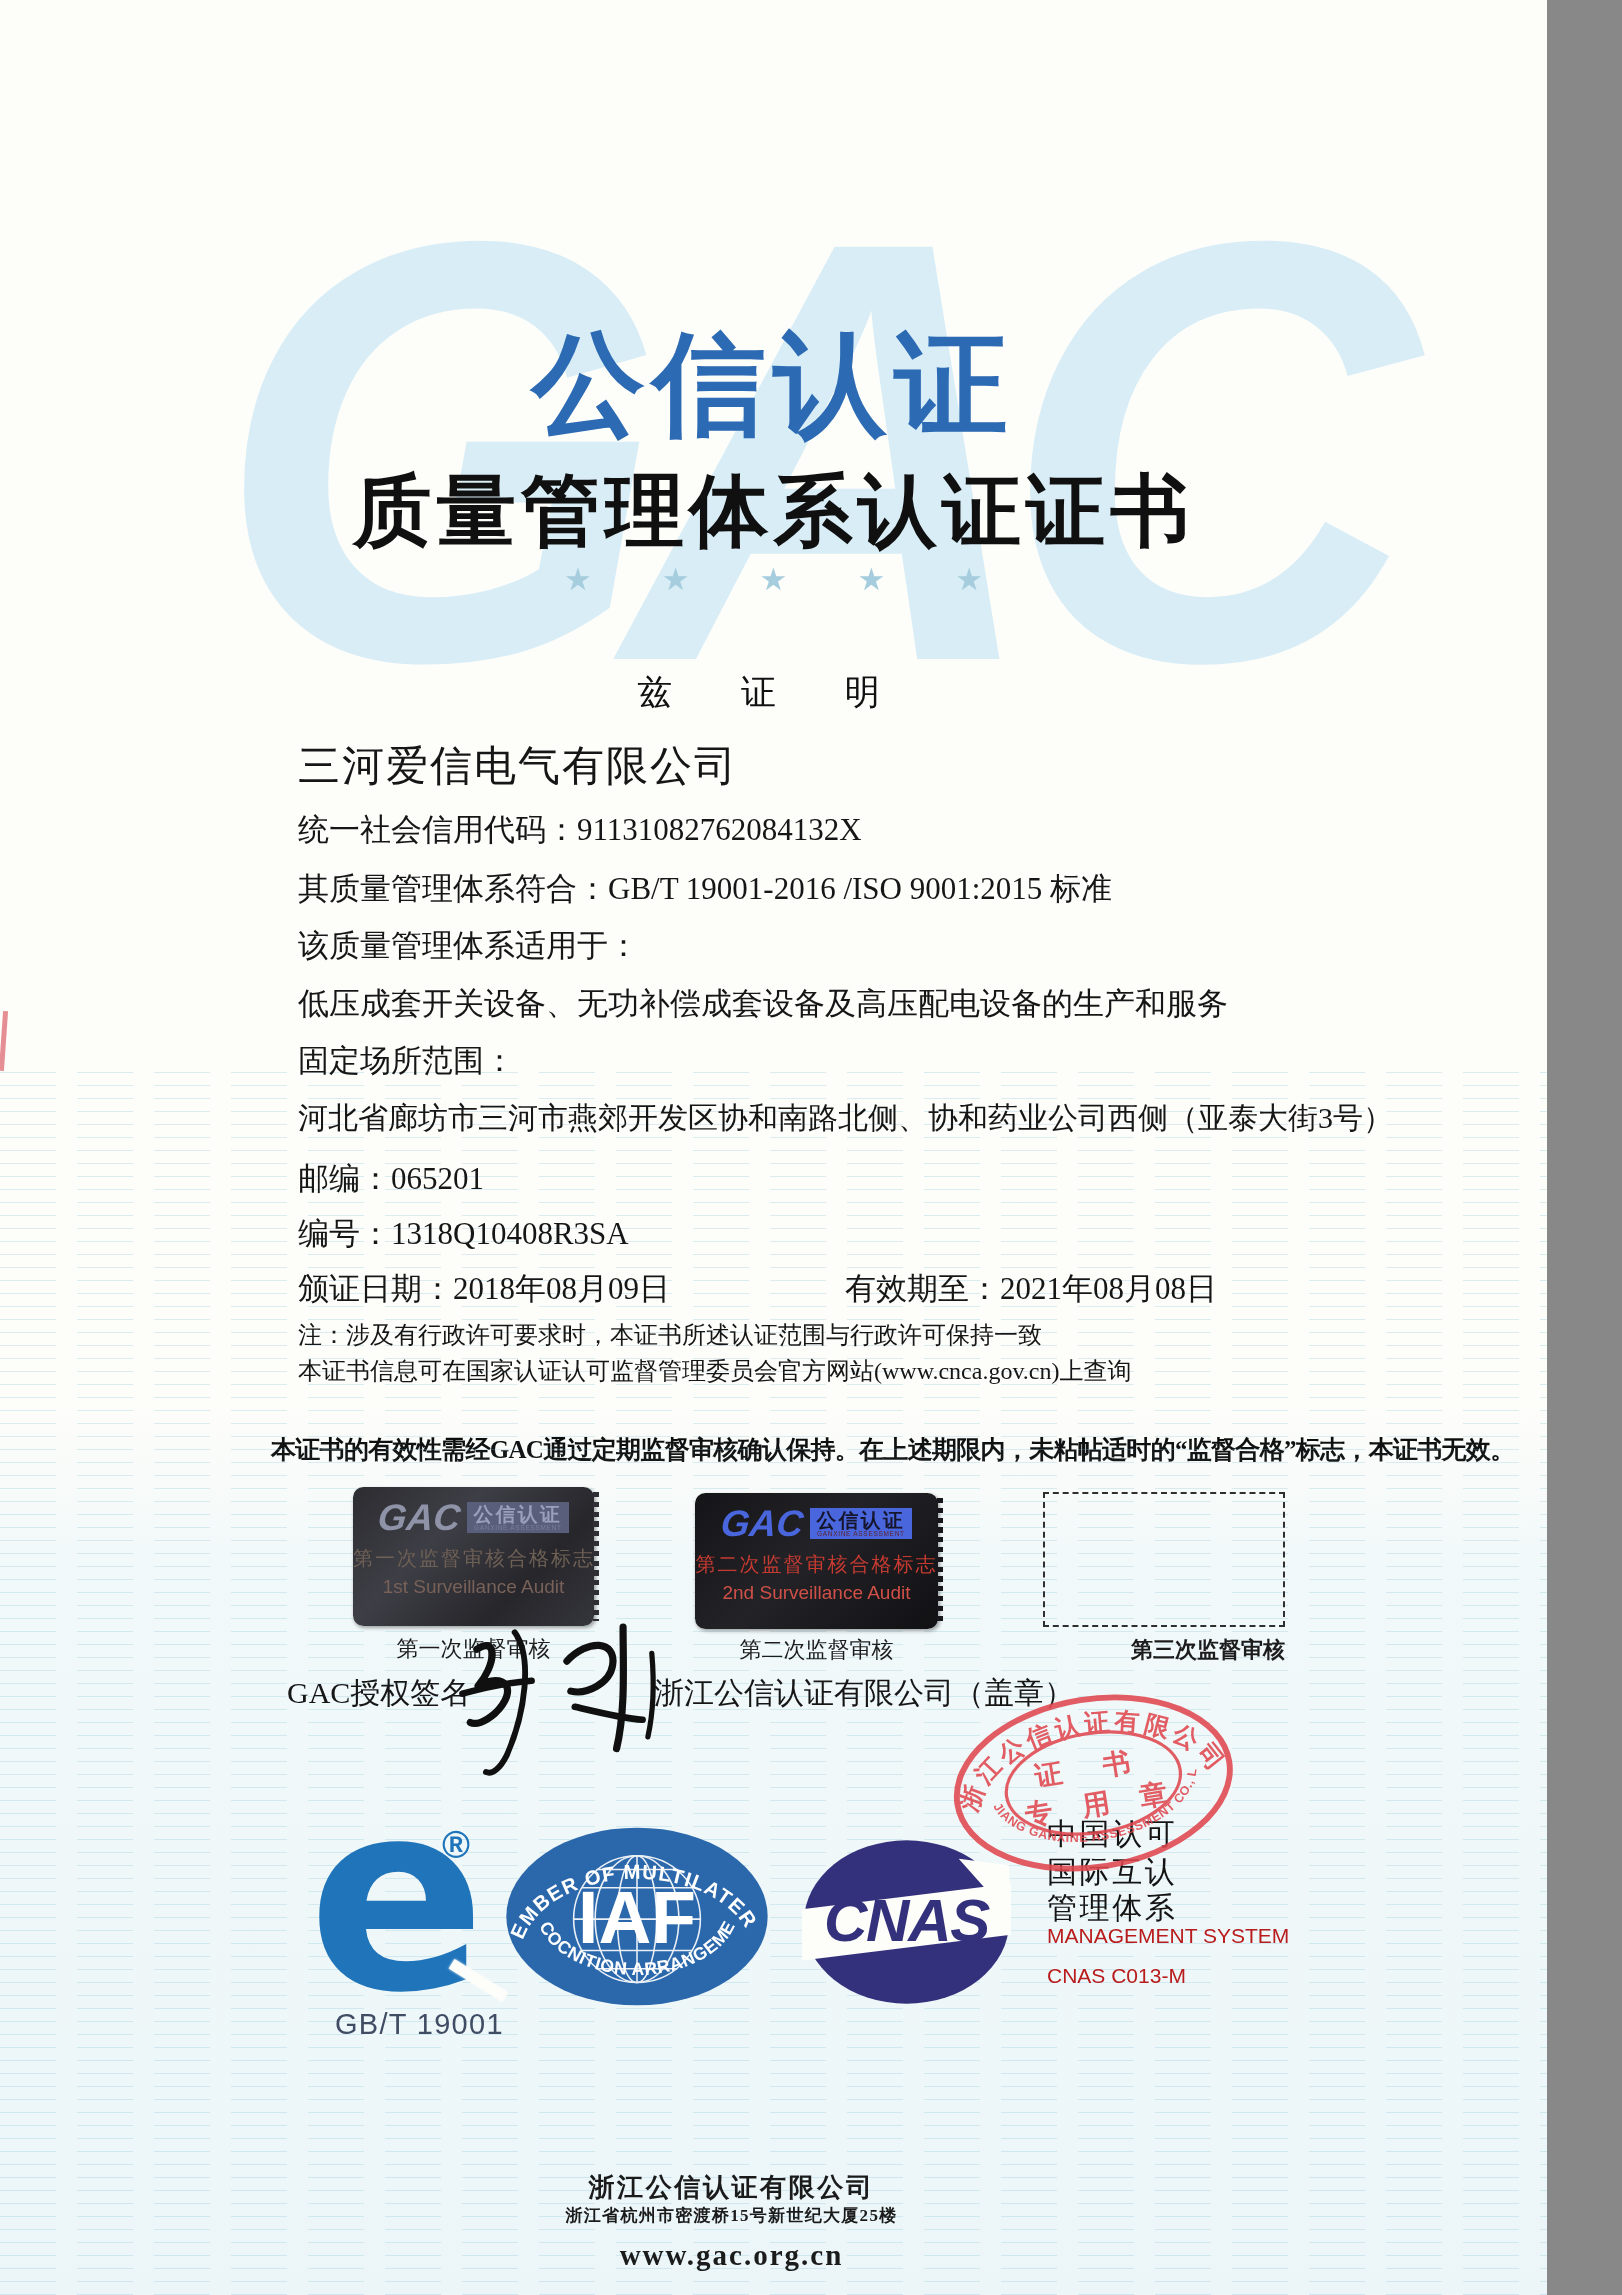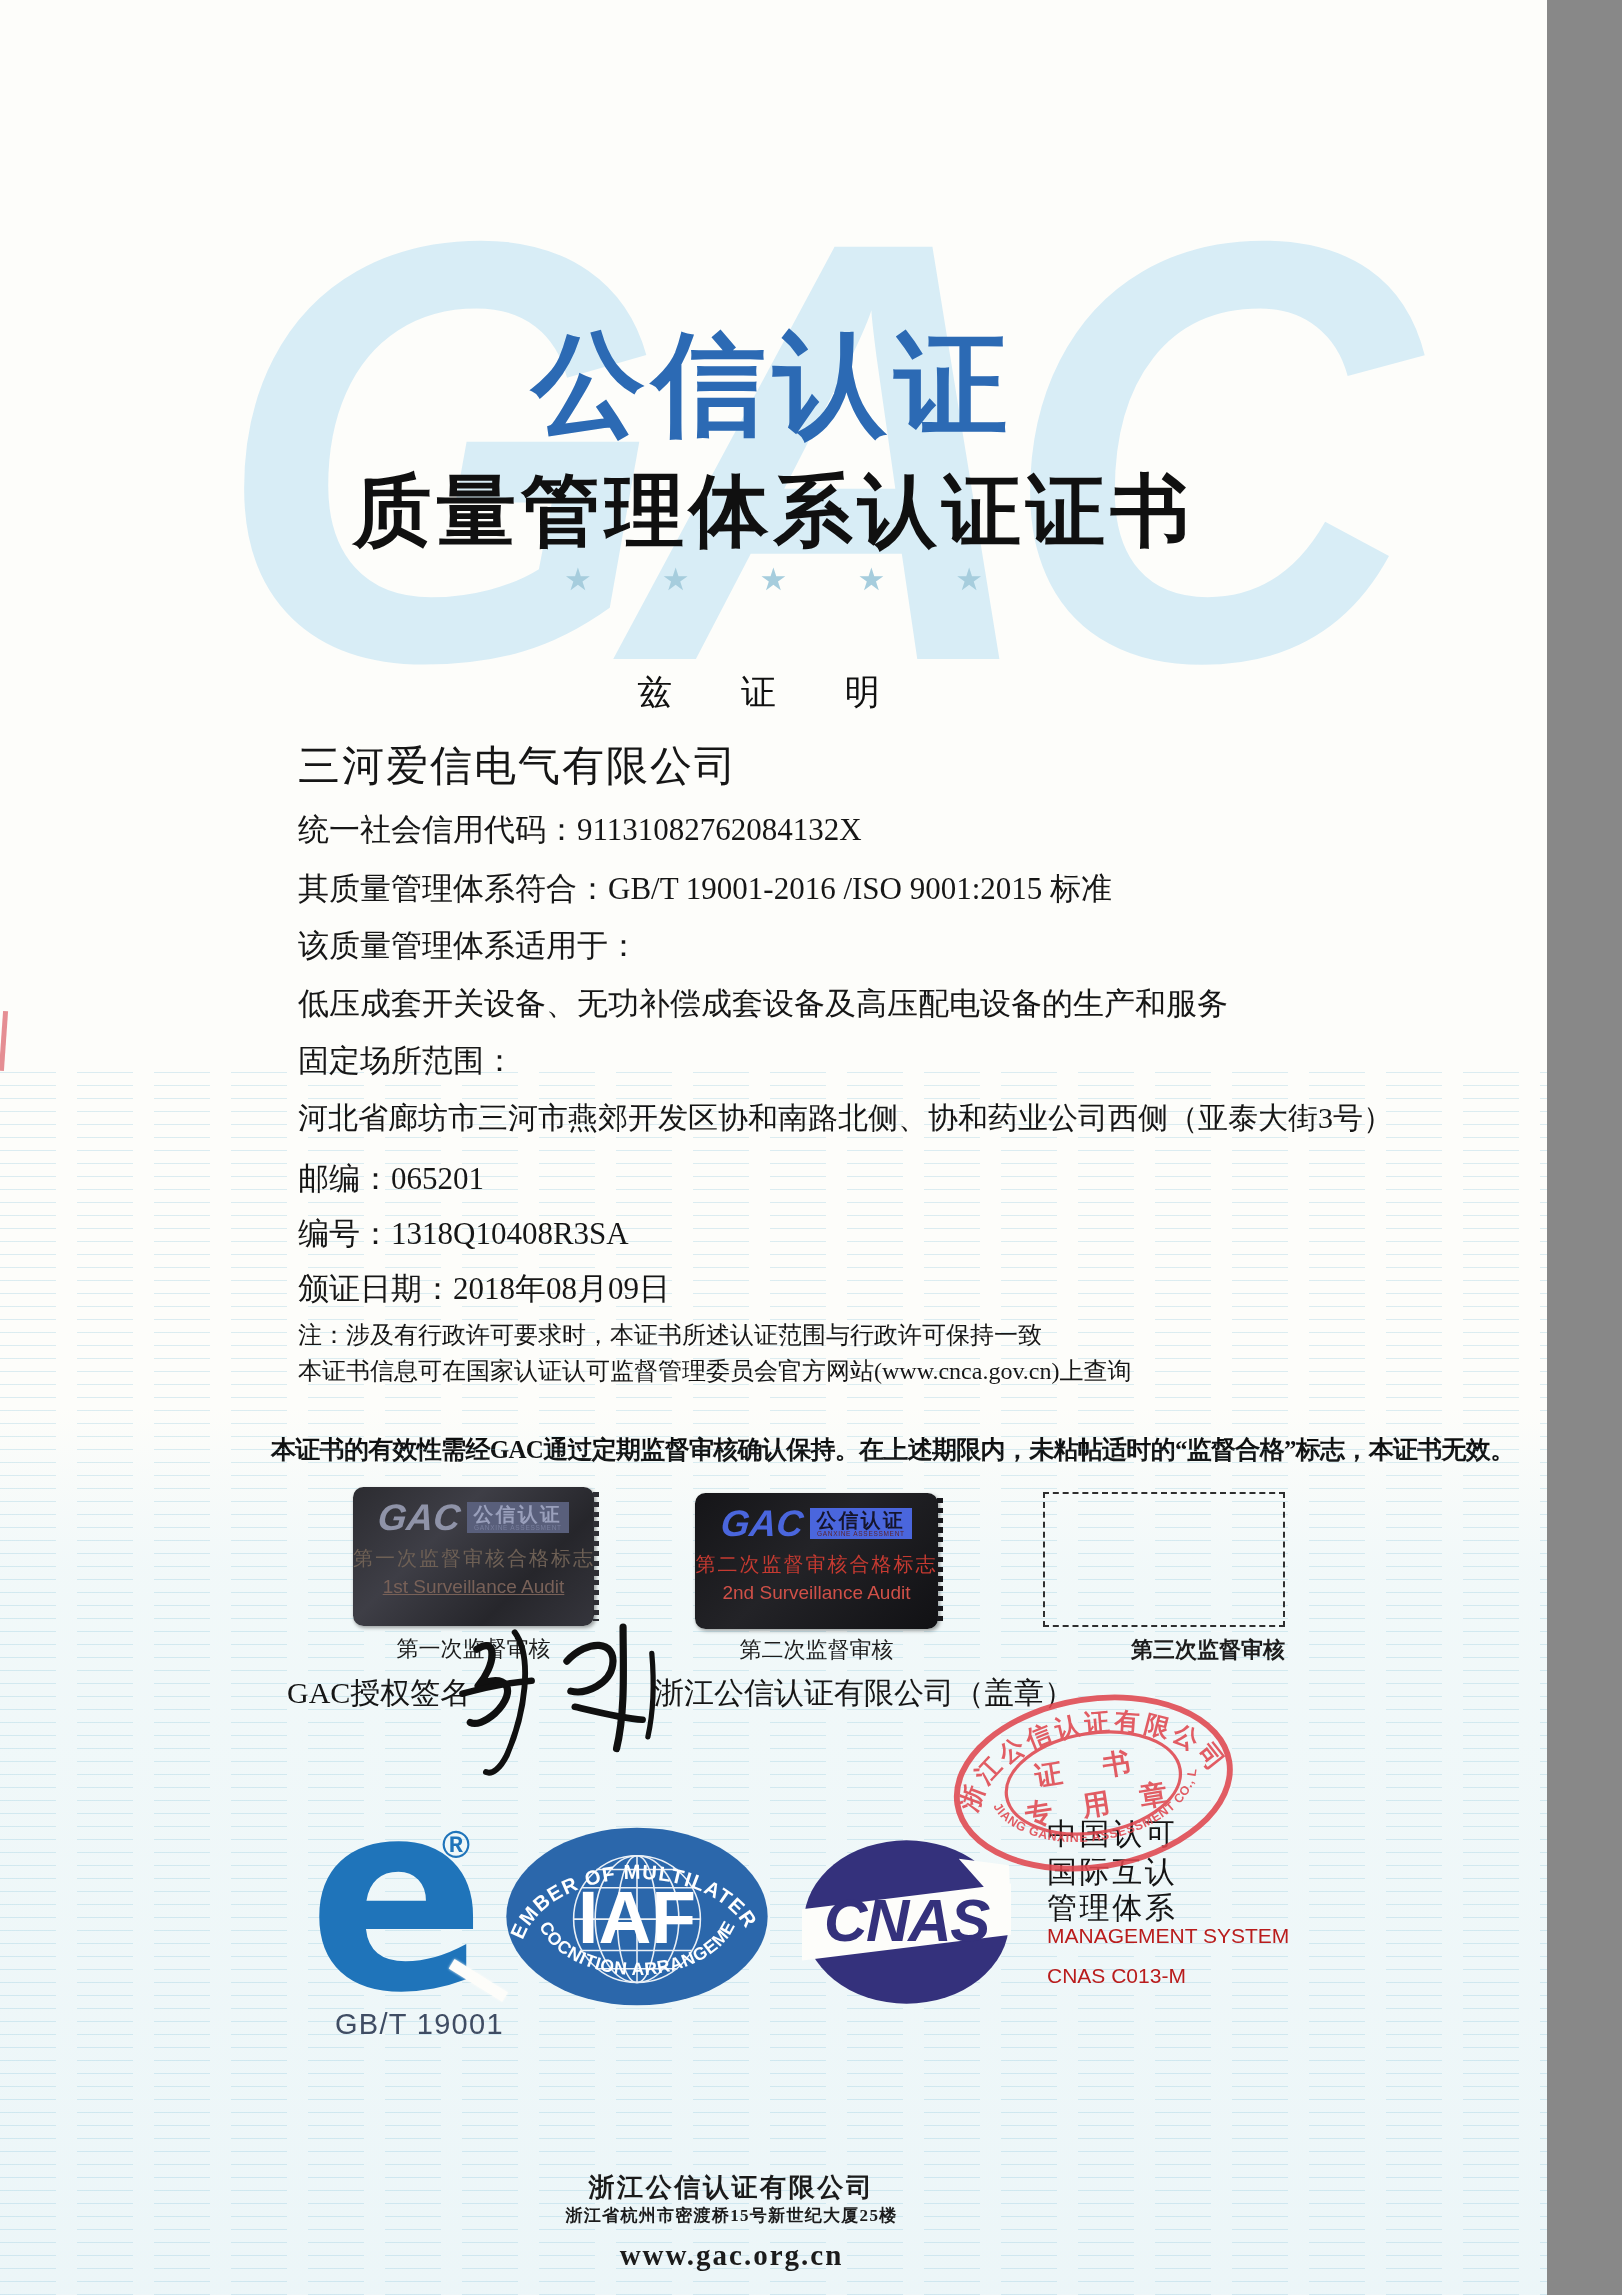--- a/index.html
+++ b/index.html
@@ -71,21 +71,21 @@
   .stk1 .gacbox{background:#595f7b;color:#9aa0bc;}
   .stk2 .gacbox{background:#4a66dd;color:#15152c;}
   .gacbox .big{font-size:19.6px;font-weight:700;letter-spacing:2.6px;display:block;}
   .gacbox .tiny{font-size:6.5px;letter-spacing:0.7px;display:block;}
   .stk1 .tiny{color:#777d9b;}
   .stk2 .tiny{color:#5c2531;}
   .stkline1{margin-top:9.2px;font-size:20px;letter-spacing:2px;font-family:"Liberation Sans",sans-serif;}
   .stk1 .stkline1{color:#6e6055;text-align:right;}
   .stk2 .stkline1{color:#c63a31;}
   .stkline2{margin-top:3.9px;font-size:19px;font-family:"Liberation Sans",sans-serif;}
-  .stk1 .stkline2{color:#786158;text-decoration:underline;}
+  .stk1 .stkline2{color:#786158;}
   .stk2 .stkline2{color:#d05048;}
   .slot3{left:1043px;top:1492px;width:238px;height:131px;border:2px dashed #2f2f2f;z-index:3;background:transparent;}
   .cap{z-index:3;font-size:22px;color:#1c1c1c;text-align:center;}
   .cap1{left:353px;top:1634px;width:241px;}
   .cap2{left:695px;top:1635px;width:243px;}
   .cap3{left:1089px;top:1635px;width:238px;font-weight:bold;}
 
   
   .sig-label{left:287px;top:1673px;font-size:30px;z-index:4;}
   .seal-label{left:654px;top:1673px;font-size:30px;z-index:2;}
@@ -135,20 +135,21 @@
   <div class="abs certify">兹 证 明</div>
   <div class="abs bl code">统一社会信用代码：91131082762084132X</div>
   <div class="abs bl standard">其质量管理体系符合：GB/T 19001-2016 /ISO 9001:2015  标准</div>
   <div class="abs bl scope-intro">该质量管理体系适用于：</div>
   <div class="abs bl scope">低压成套开关设备、无功补偿成套设备及高压配电设备的生产和服务</div>
   <div class="abs bl site-label">固定场所范围：</div>
   <div class="abs bl address">河北省廊坊市三河市燕郊开发区协和南路北侧、协和药业公司西侧（亚泰大街3号）</div>
   <div class="abs bl postal">邮编：065201</div>
   <div class="abs bl number">编号：1318Q10408R3SA</div>
   <div class="abs bl date-issue">颁证日期：2018年08月09日</div>
+  <div class="abs bl date-valid">有效期至：2021年08月08日</div>
   <div class="abs bl note2">本证书信息可在国家认证认可监督管理委员会官方网站(www.cnca.gov.cn)上查询</div>
   <div class="abs bl note1">注：涉及有行政许可要求时，本证书所述认证范围与行政许可保持一致</div>
   <div class="abs validity">本证书的有效性需经GAC通过定期监督审核确认保持。在上述期限内，未粘帖适时的“监督合格”标志，本证书无效。</div>
 
   <div class="abs stk stk1">
     <div class="gacrow">
       <span class="gactxt">GAC</span>
       <span class="gacbox">
         <span class="big">公信认证</span>
         <span class="tiny">GANXINE ASSESSMENT</span>

